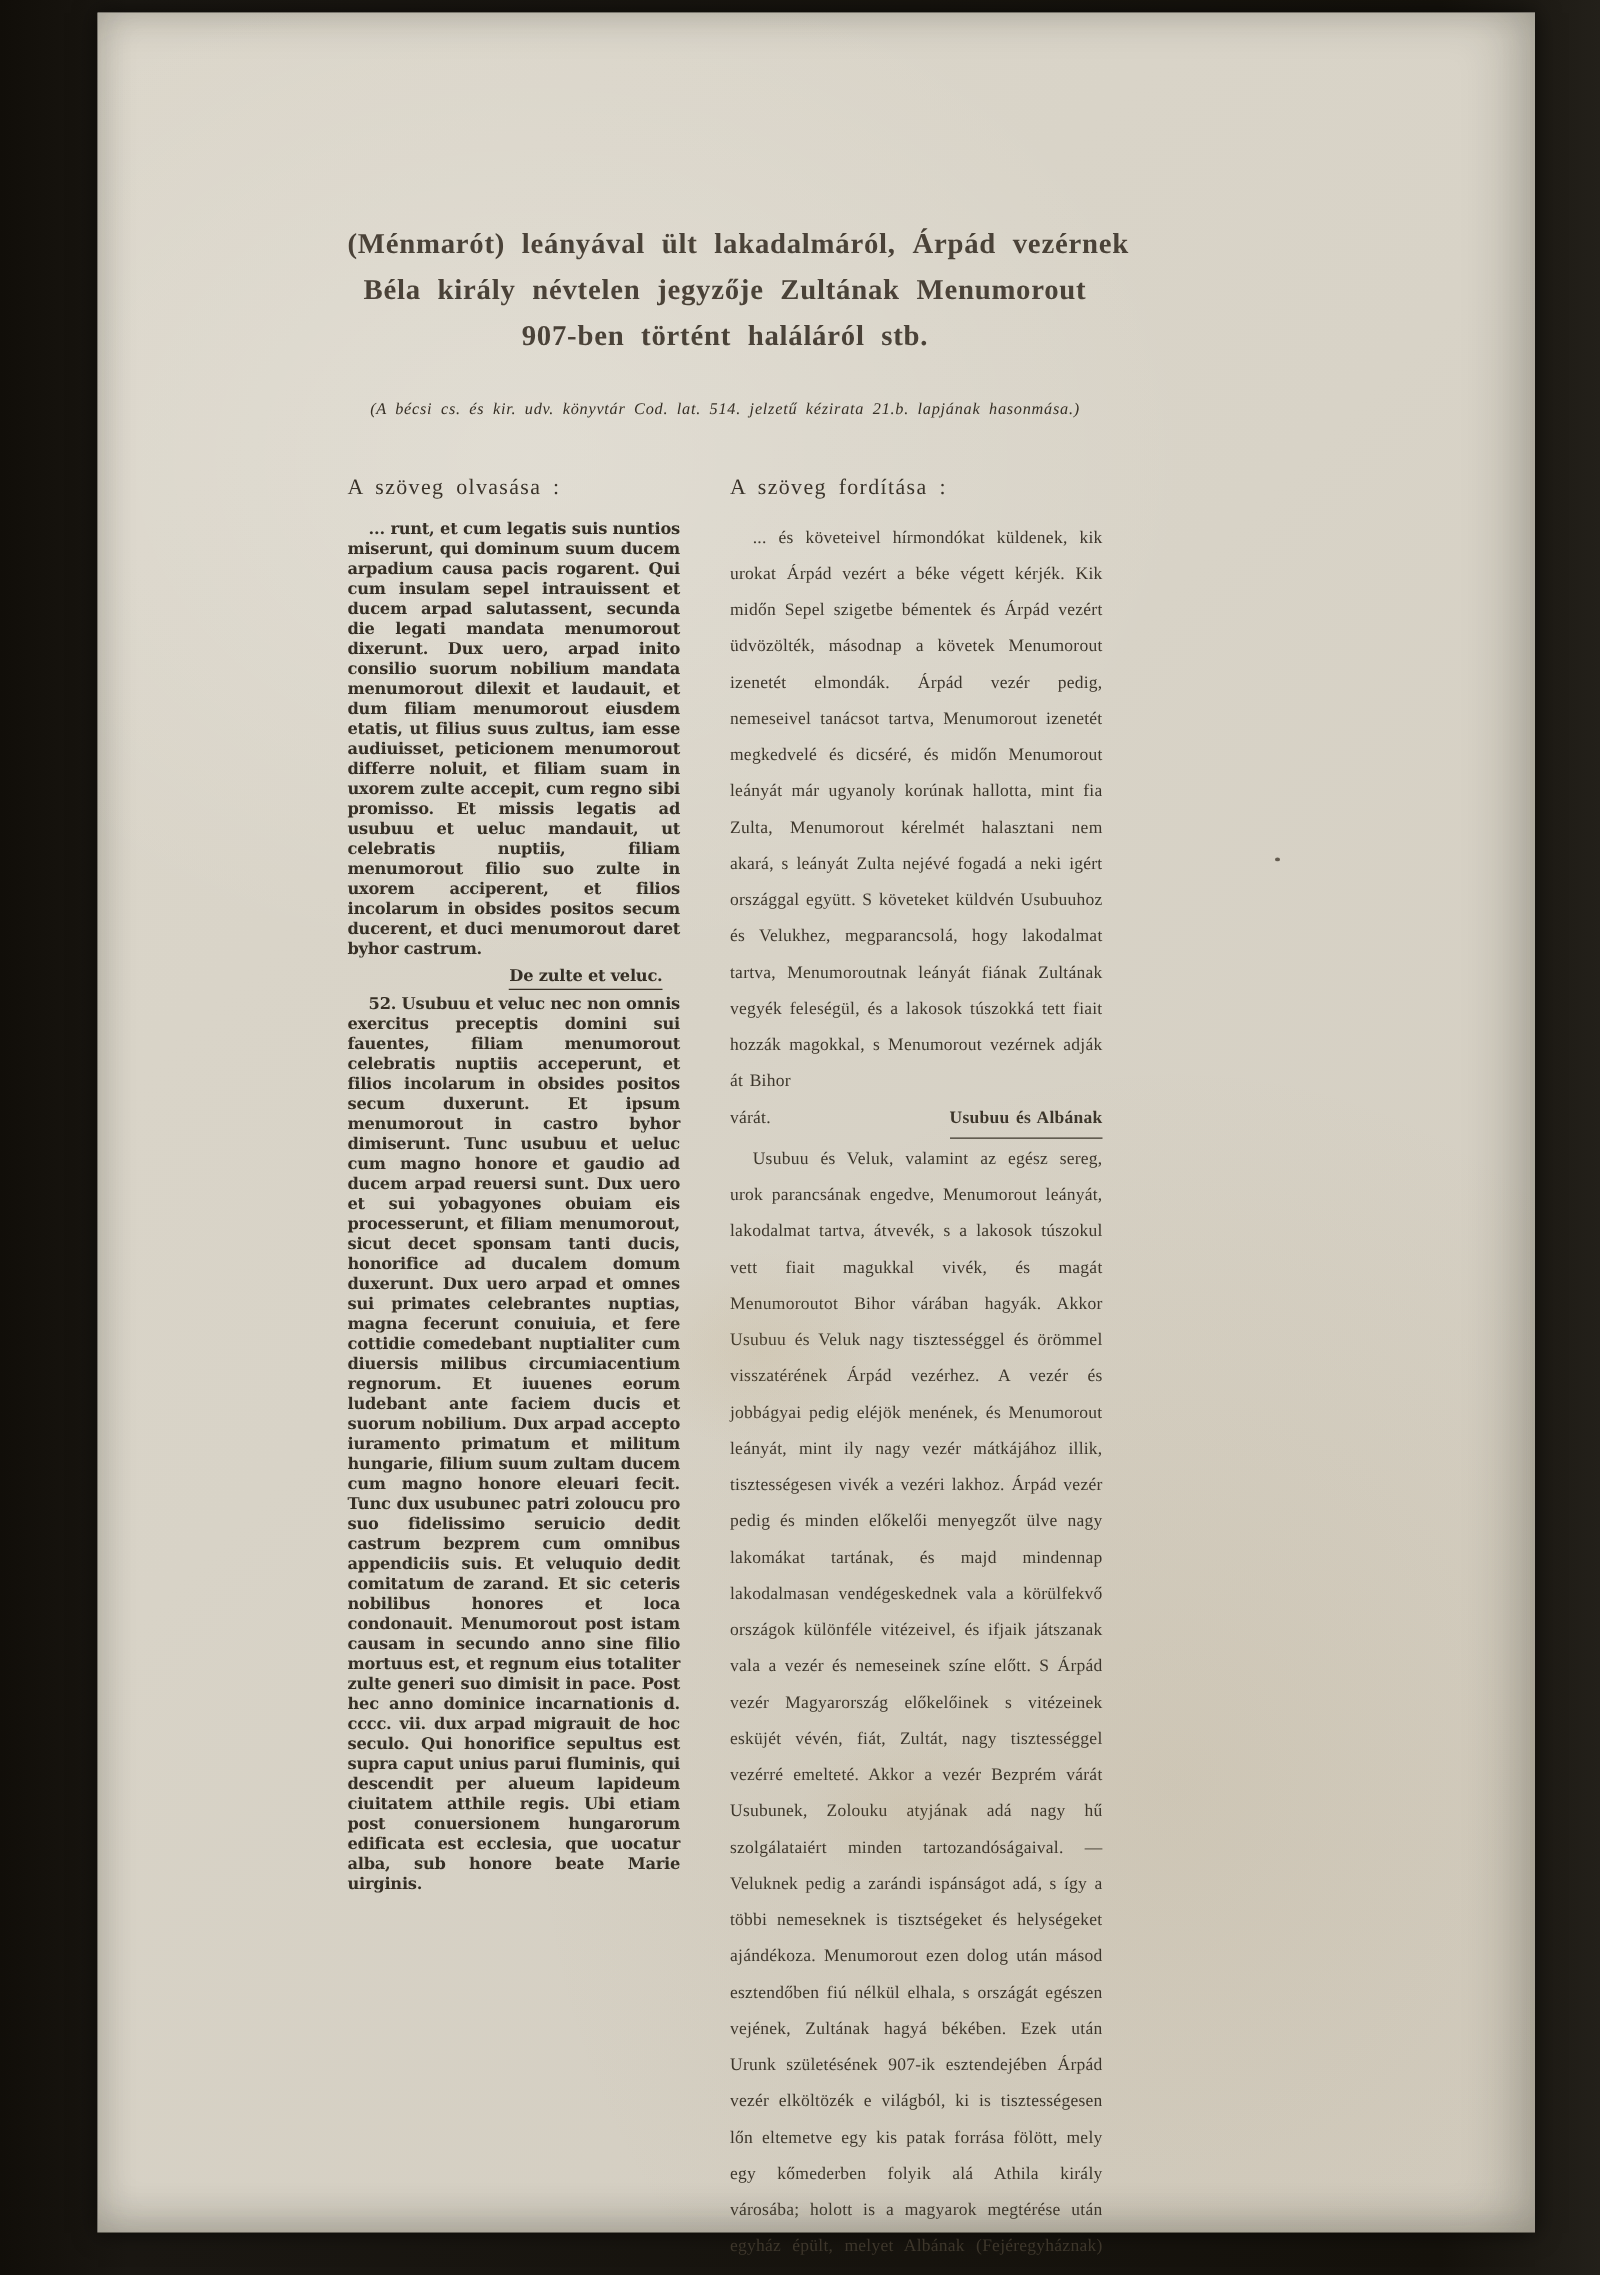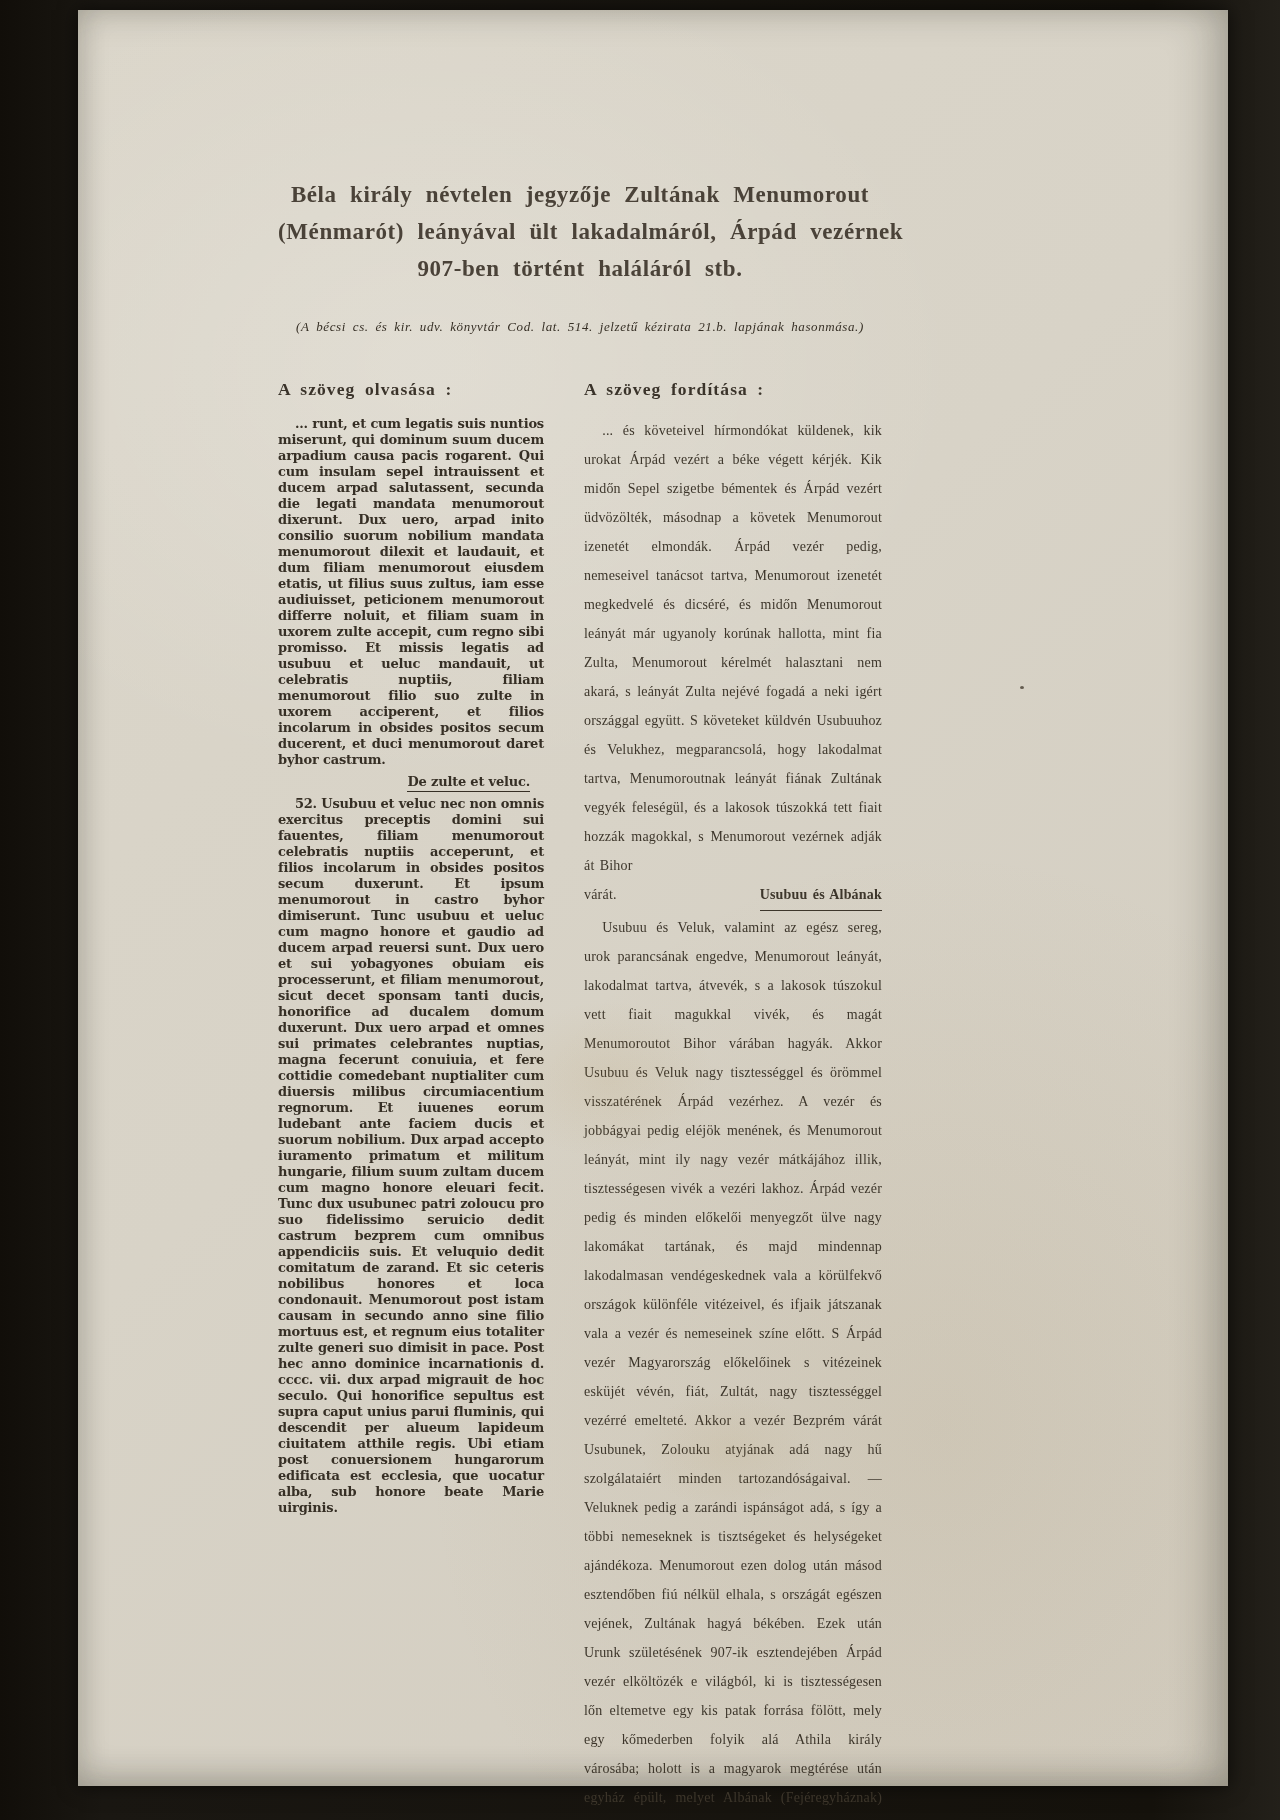--- a/index.html
+++ b/index.html
@@ -45,21 +45,21 @@
     color:var(--ink);
     font-family:Liberation Serif, serif;
   }
 
   .columns{display:flex;align-items:stretch;gap:40px;margin-top:44px;}
   .col{min-width:0;}
   .col-left{width:266px;display:flex;flex-direction:column;color:var(--ink);}
   .col-right{width:298px;color:var(--ink_translation);}
 
   h2.col-header{
-    margin:0 0 16px 0;font-size:17.5px;font-weight:700;
+    margin:0 0 16px 0;font-size:17.5px;font-weight:400;
     letter-spacing:1.1px;word-spacing:4px;color:#3a332a;
   }
 
   .para{margin:0;text-align:justify;text-indent:1.3em;overflow-wrap:break-word;}
 
   
   .bl{
     font-family:"DejaVu Serif", serif;font-weight:700;
     font-size:13px;line-height:16px;letter-spacing:-0.2px;
     color:var(--ink);
@@ -90,22 +90,22 @@
     background:radial-gradient(ellipse, rgba(168,132,62,0.08), rgba(168,132,62,0) 70%);}
 </style>
 </head>
 <body>
 
 <div class="stage">
   <div class="paper">
     <div class="content">
 
       <h1 class="title">
+        <span class="tl">(Ménmarót) leányával ült lakadalmáról, Árpád vezérnek</span>
         <span class="tl">Béla király névtelen jegyzője Zultának Menumorout</span>
-        <span class="tl">(Ménmarót) leányával ült lakadalmáról, Árpád vezérnek</span>
         <span class="tl">907-ben történt haláláról stb.</span>
       </h1>
 
       <p class="subtitle">(A bécsi cs. és kir. udv. könyvtár Cod. lat. 514. jelzetű kézirata 21.b. lapjának hasonmása.)</p>
 
       <div class="columns">
 
         <div class="col col-left">
           <h2 class="col-header">A szöveg olvasása :</h2>
           <p class="para bl">... runt, et cum legatis suis nuntios miserunt, qui dominum suum ducem arpadium causa pacis rogarent. Qui cum insulam sepel intrauissent et ducem arpad salutassent, secunda die legati mandata menumorout dixerunt. Dux uero, arpad inito consilio suorum nobilium mandata menumorout dilexit et laudauit, et dum filiam menumorout eiusdem etatis, ut filius suus zultus, iam esse audiuisset, peticionem menumorout differre noluit, et filiam suam in uxorem zulte accepit, cum regno sibi promisso. Et missis legatis ad usubuu et ueluc mandauit, ut celebratis nuptiis, filiam menumorout filio suo zulte in uxorem acciperent, et filios incolarum in obsides positos secum ducerent, et duci menumorout daret byhor castrum.</p>

